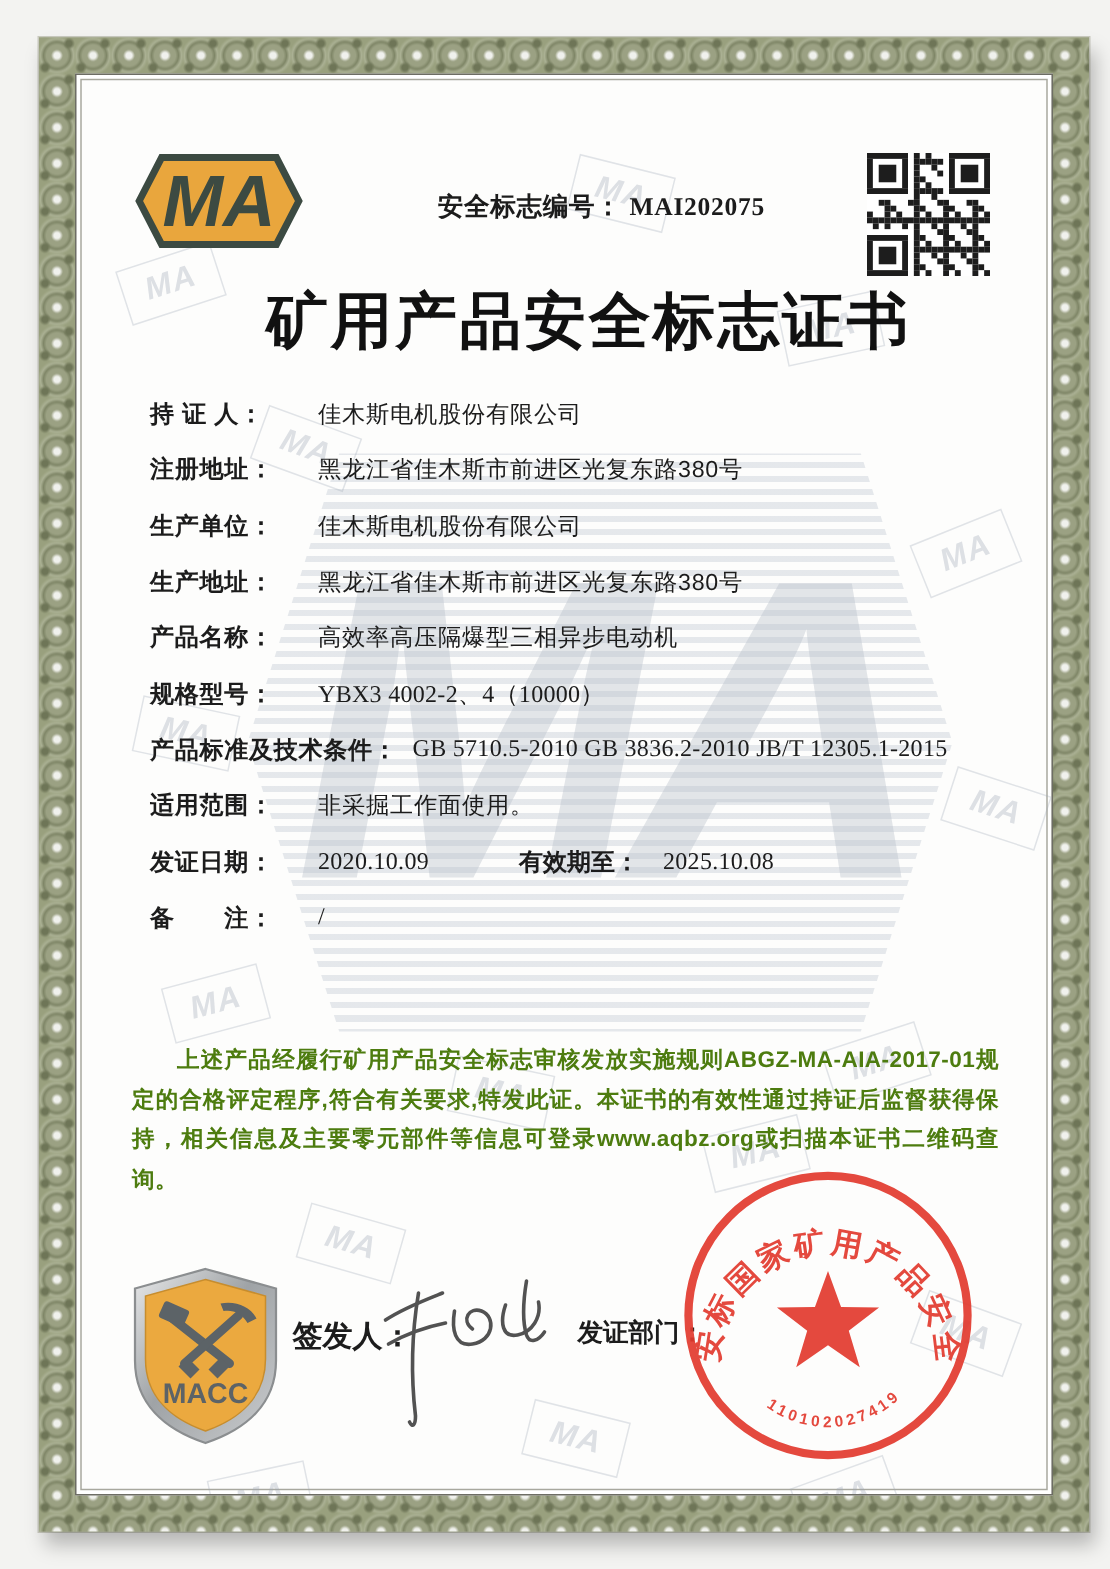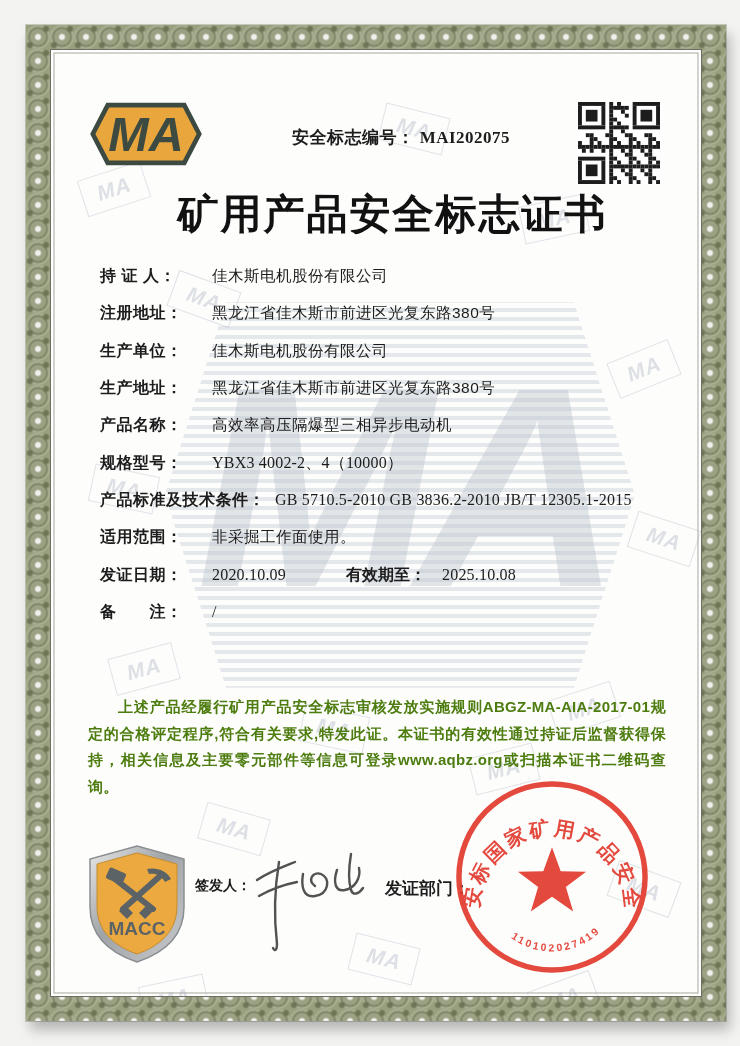--- a/index.html
+++ b/index.html
@@ -74,21 +74,21 @@
   .val.serif{font-family:"Liberation Serif", serif;font-size:16px;letter-spacing:.2px;}
   .row .lab2{font-weight:bold;font-size:16px;margin-left:60px;min-width:96px;white-space:nowrap;}
   
   .statement{
     position:absolute;left:37px;top:644px;width:578px;
     font-size:15px;line-height:26.5px;font-weight:600;
     text-align:justify;text-indent:2em;letter-spacing:.3px;color:#4d7c0f;
   }
   
   .macc{position:absolute;left:34px;top:793px;width:104px;height:124px;}
-  .signer-label{position:absolute;left:144px;top:827px;font-size:14px;font-weight:bold;white-space:nowrap;}
+  .signer-label{position:absolute;left:144px;top:827px;font-size:20px;font-weight:bold;white-space:nowrap;}
   .signature{position:absolute;left:182px;top:790px;width:152px;height:118px;}
   .issuer-label{position:absolute;left:334px;top:827px;font-size:17px;font-weight:bold;white-space:nowrap;}
   .seal{position:absolute;left:402px;top:728px;width:198px;height:198px;opacity:.92;}
 </style>
 </head>
 <body>
 
 <div class="page">
   <div class="inner">
 

